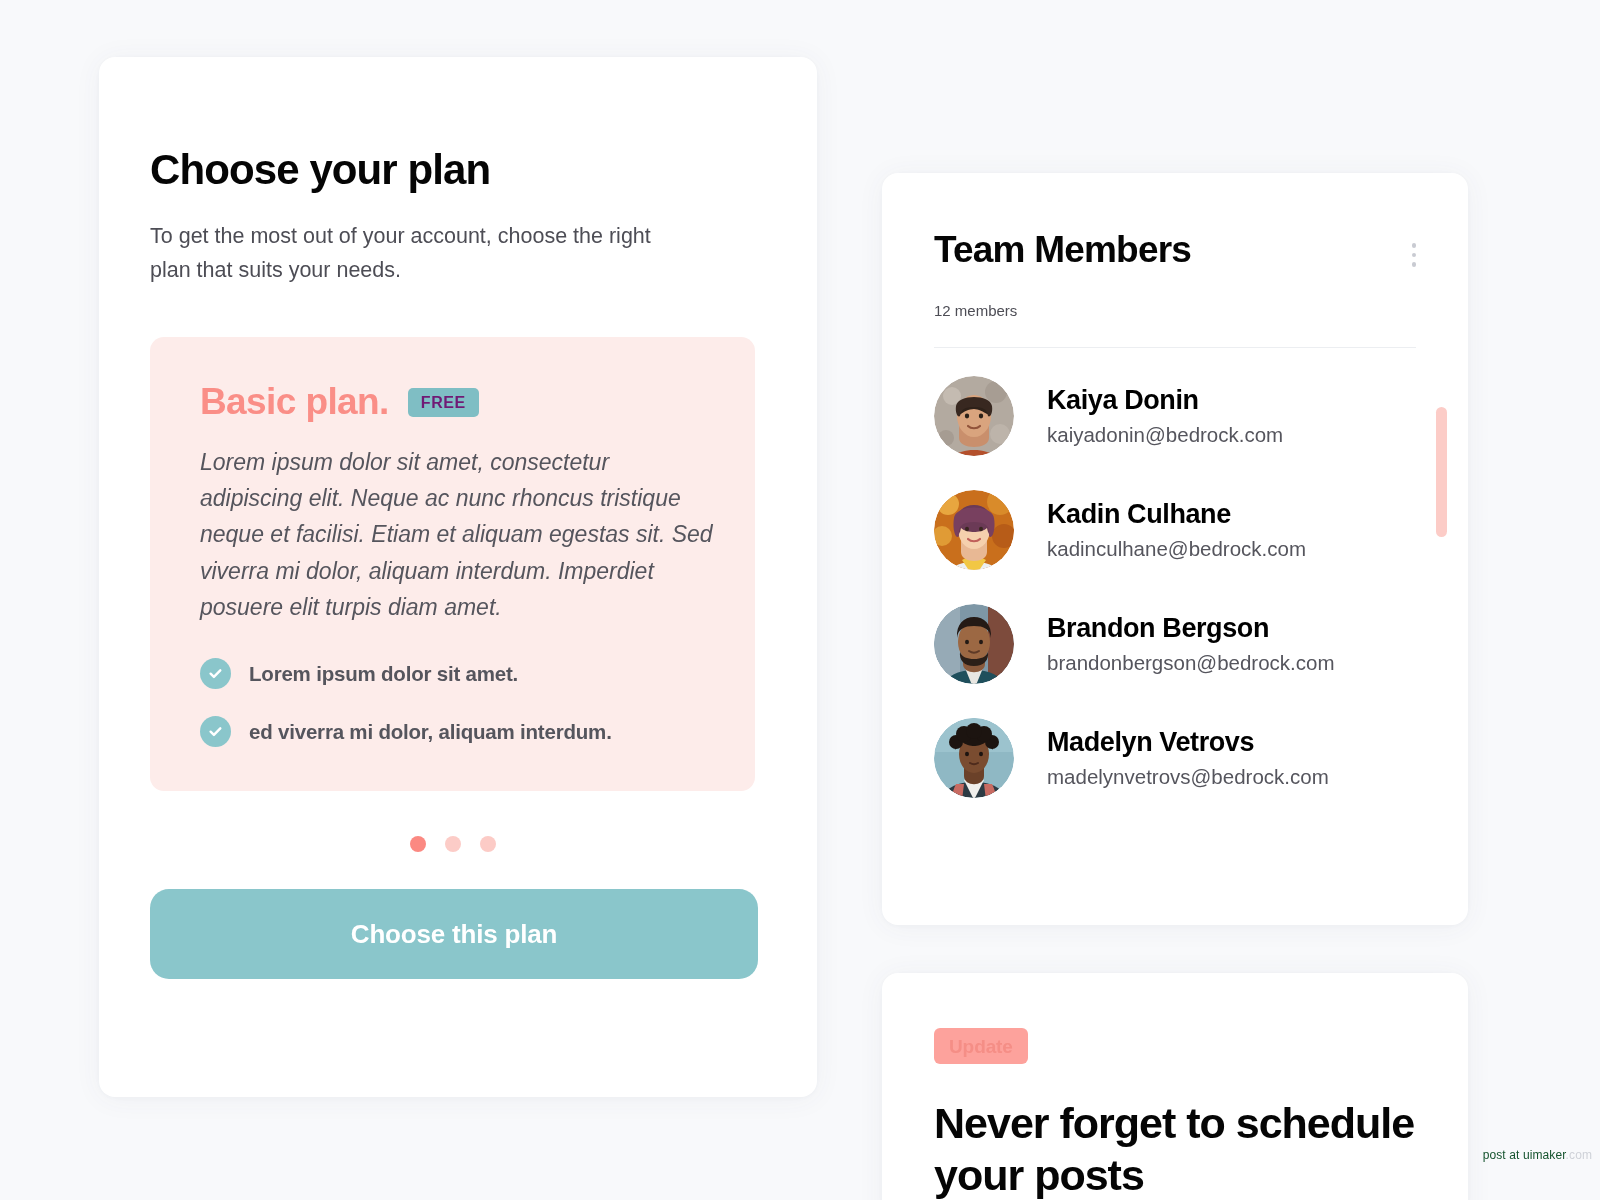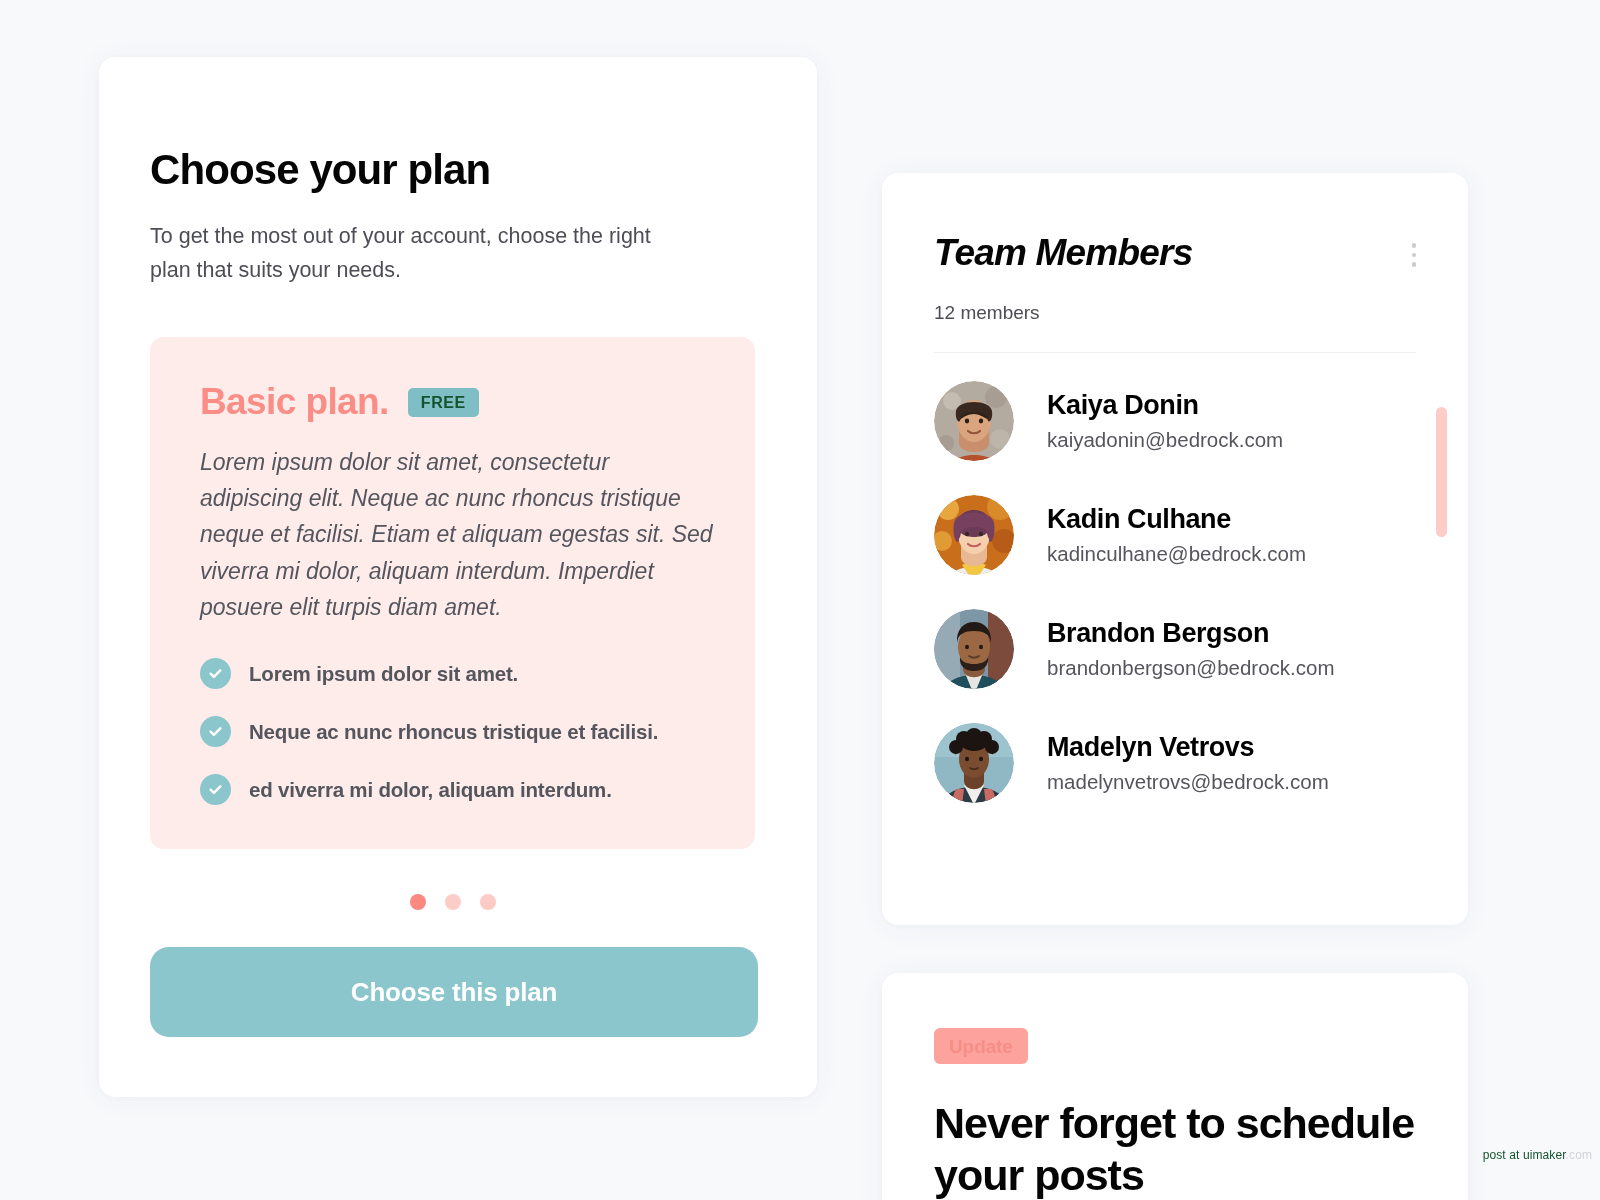--- a/index.html
+++ b/index.html
@@ -72,21 +72,21 @@
   #plan-name {
     font-size: 37px;
     font-weight: 700;
     color: #fa8e87;
     letter-spacing: -0.6px;
     line-height: 1;
   }
 
   #plan-badge {
     background: #7fbec4;
-    color: #14532d;
+    color: #701a75;
     font-size: 16px;
     font-weight: 700;
     letter-spacing: 0.6px;
     padding: 7px 13px 6px;
     border-radius: 5px;
     line-height: 1;
     position: relative;
     top: 1px;
   }
 
@@ -171,23 +171,22 @@
     top: 173px;
     width: 586px;
     height: 752px;
     padding: 58px 0 0 0;
     overflow: hidden;
   }
 
   .team-head {
     padding: 0 46px 0 52px;
     display: flex;
-    align-items: center;
+    align-items: flex-start;
     justify-content: space-between;
-    font-style: italic;
   }
 
   #team-title {
     font-size: 37px;
     font-weight: 700;
     letter-spacing: -0.8px;
     color: #050505;
     line-height: 1;
   }
 
@@ -203,21 +202,21 @@
     display: block;
     width: 4.5px;
     height: 4.5px;
     border-radius: 50%;
     background: #c9cbd2;
   }
 
   #team-count {
     padding: 0 52px;
     margin-top: 27px;
-    font-size: 19px;
+    font-size: 15px;
     color: #4d4d55;
   }
 
   #team-divider {
     margin: 28px 52px 0 52px;
     height: 1px;
     background: #eceef1;
   }
 
   #member-list {
@@ -333,28 +332,20 @@
       <p id="plan-desc">Lorem ipsum dolor sit amet, consectetur adipiscing elit. Neque ac nunc rhoncus tristique neque et facilisi. Etiam et aliquam egestas sit. Sed viverra mi dolor, aliquam interdum. Imperdiet posuere elit turpis diam amet.</p>
 
       <ul id="feature-list">
         <li class="feature-item">
           <span class="check-icon">
             <svg width="17" height="17" viewBox="0 0 17 17">
                 <path d="M3.6 8.7 L6.9 11.9 L13.3 5.3" fill="none" stroke="#ffffff" stroke-width="2.4" stroke-linecap="round" stroke-linejoin="round"></path>
               </svg>
           </span>
           <span class="feature-text">Lorem ipsum dolor sit amet.</span>
-        </li>
-        <li class="feature-item">
-          <span class="check-icon">
-            <svg width="17" height="17" viewBox="0 0 17 17">
-                <path d="M3.6 8.7 L6.9 11.9 L13.3 5.3" fill="none" stroke="#ffffff" stroke-width="2.4" stroke-linecap="round" stroke-linejoin="round"></path>
-              </svg>
-          </span>
-          <span class="feature-text">Neque ac nunc rhoncus tristique et facilisi.</span>
         </li>
         <li class="feature-item">
           <span class="check-icon">
             <svg width="17" height="17" viewBox="0 0 17 17">
                 <path d="M3.6 8.7 L6.9 11.9 L13.3 5.3" fill="none" stroke="#ffffff" stroke-width="2.4" stroke-linecap="round" stroke-linejoin="round"></path>
               </svg>
           </span>
           <span class="feature-text">ed viverra mi dolor, aliquam interdum.</span>
         </li>
       </ul>

